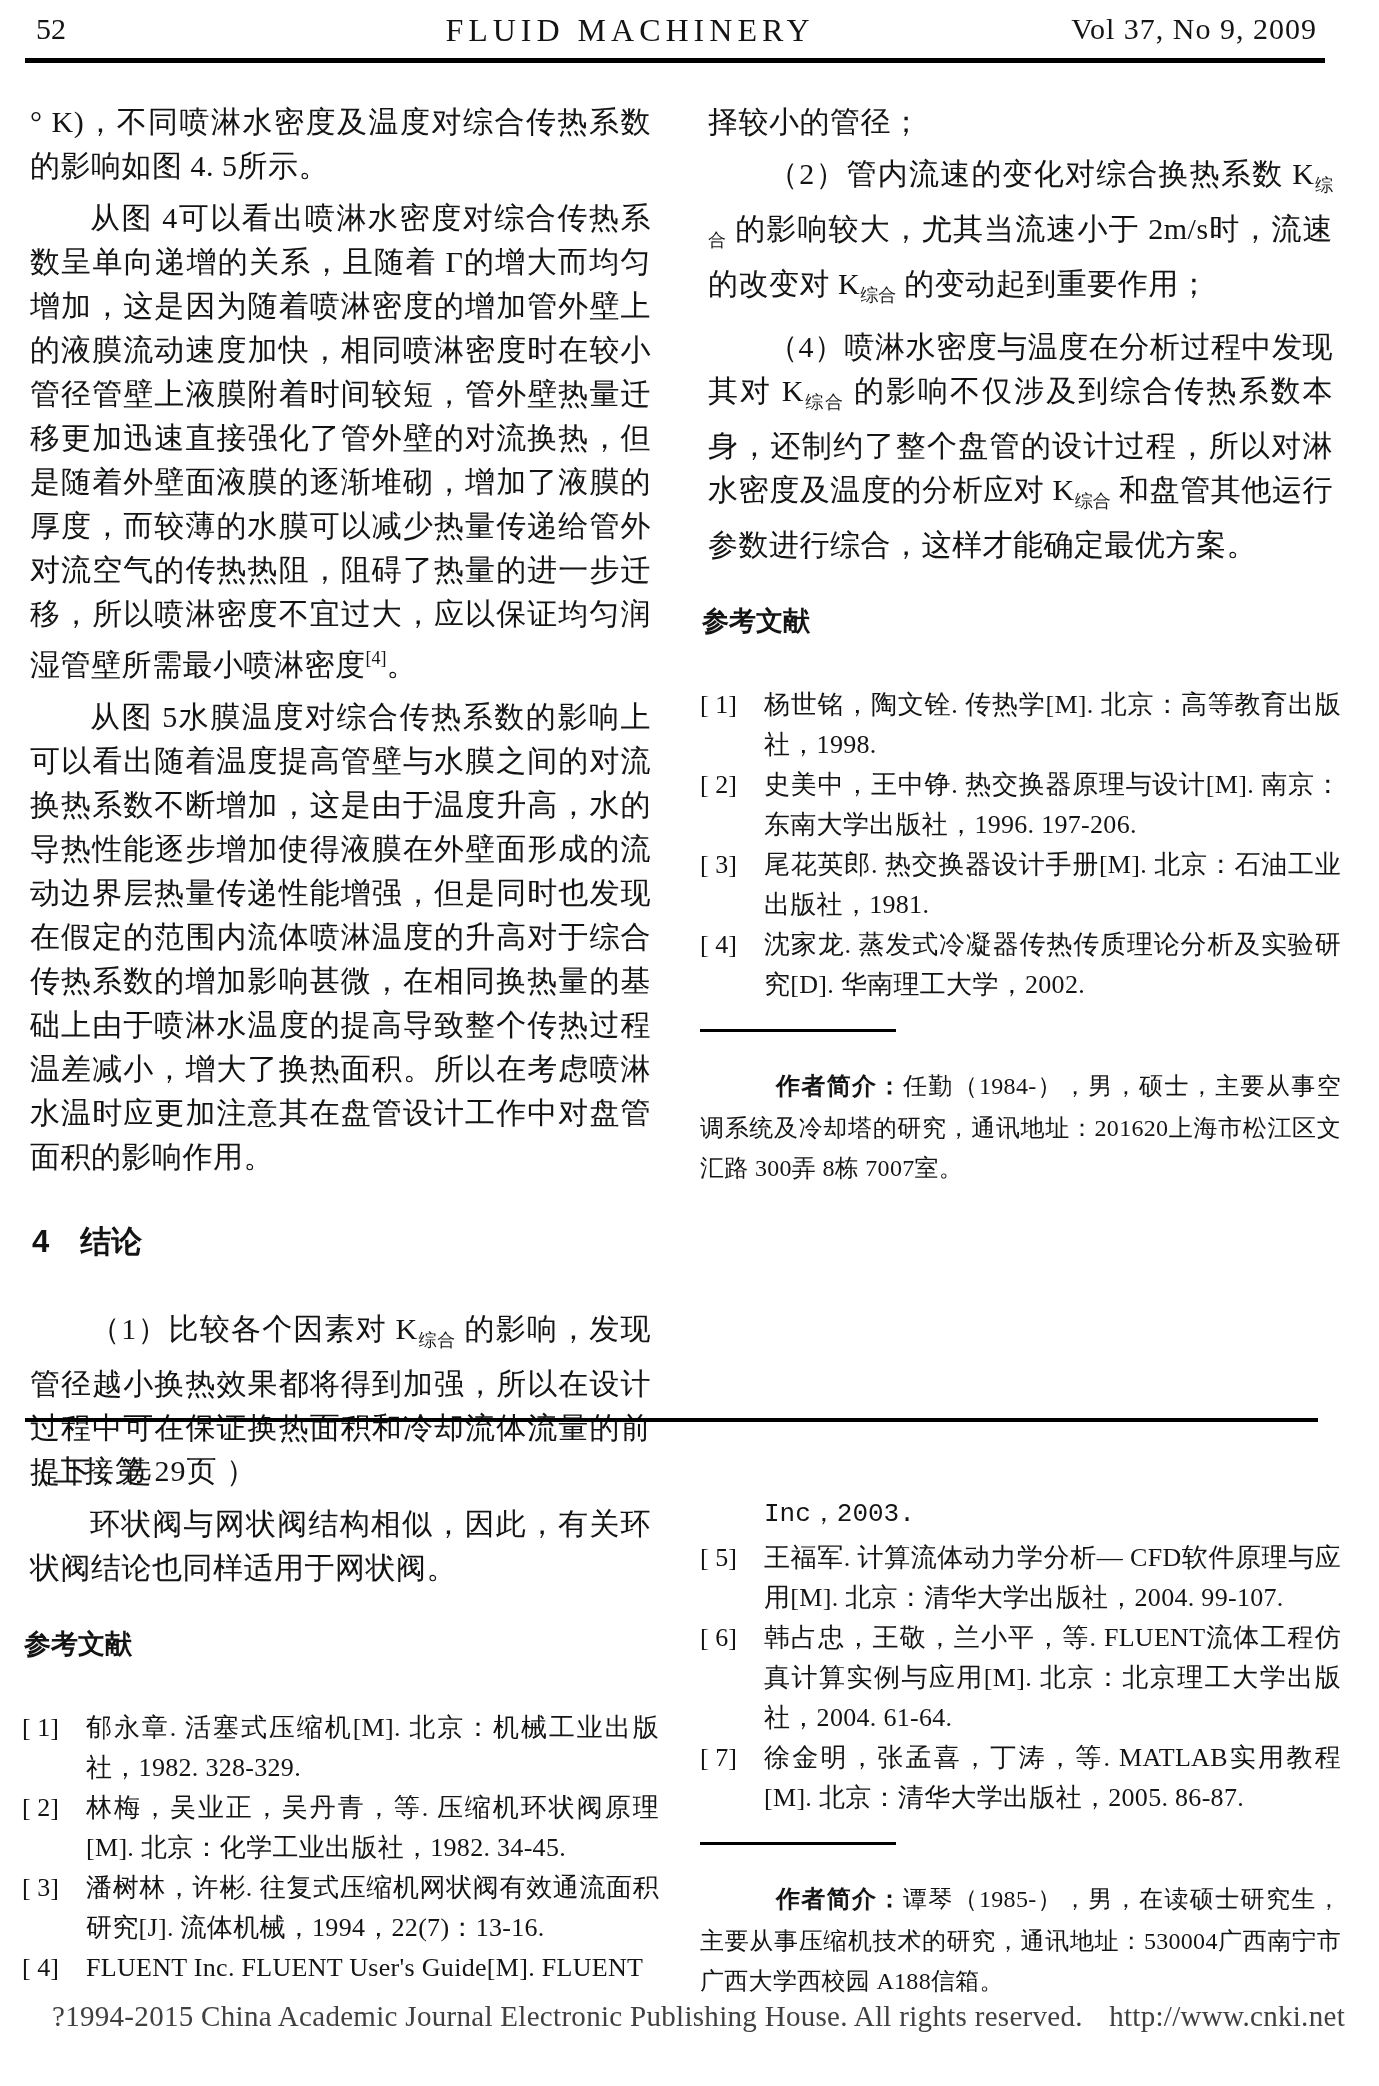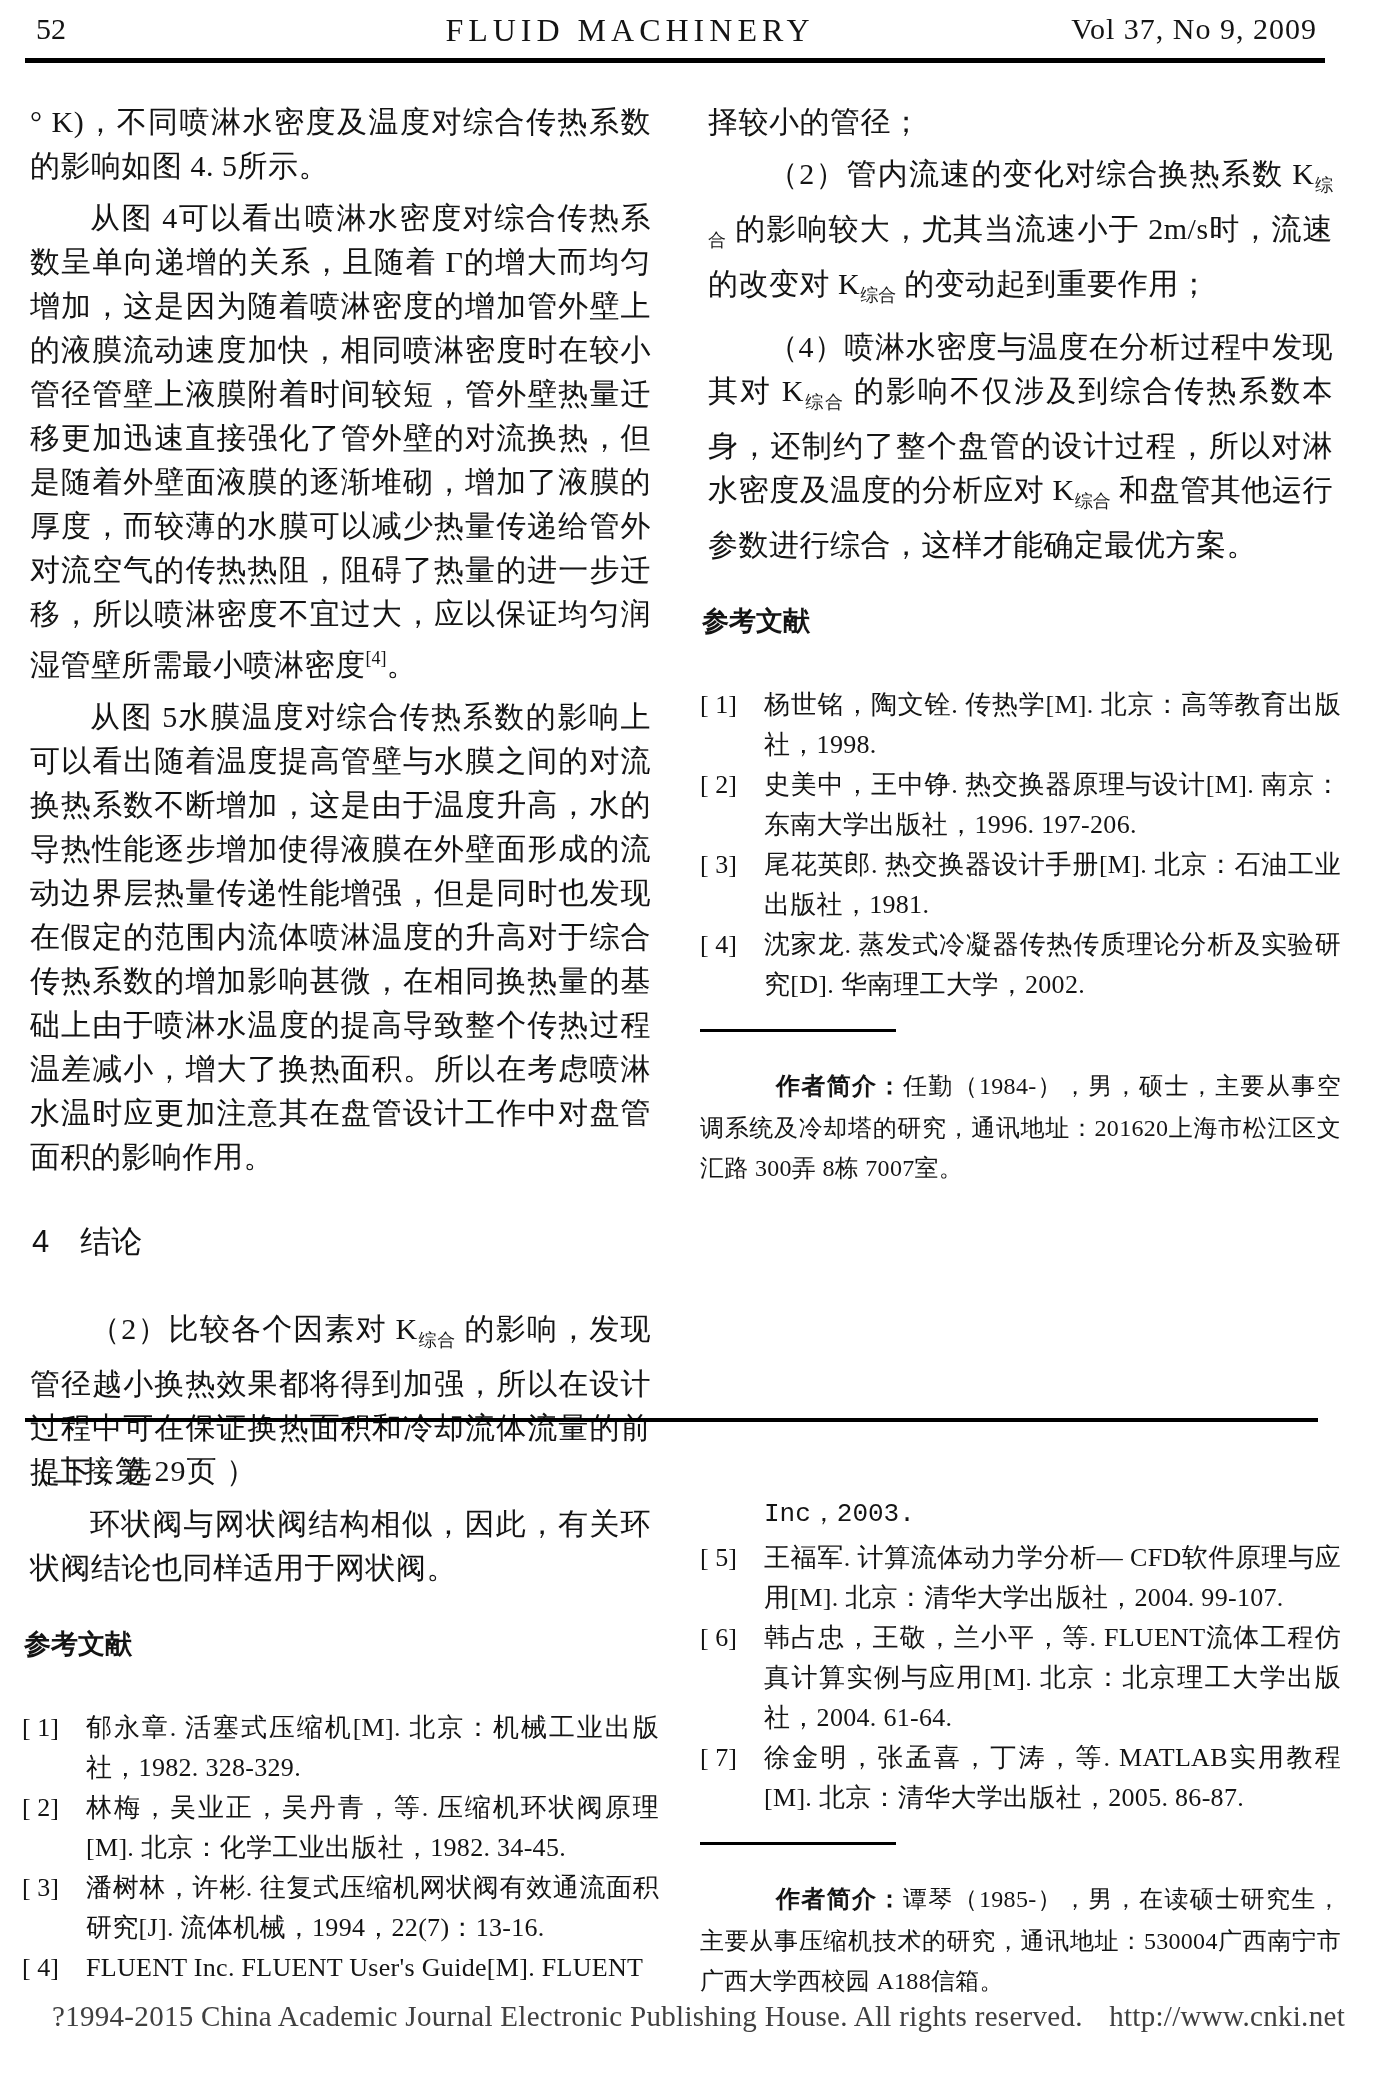--- a/index.html
+++ b/index.html
@@ -25,21 +25,21 @@
   .col-bl{left:22px;top:1448px;}
   .col-br{left:700px;top:1448px;width:641px;}
 
   
   .body-p{font-size:30px;line-height:44px;text-align:justify;letter-spacing:.5px;margin:8px;}
   .indent{text-indent:2em;}
   sup{font-size:.6em;vertical-align:super;letter-spacing:0;}
   sub{font-size:.6em;vertical-align:sub;letter-spacing:0;}
 
   .sec-heading{margin:42px 0 44px 10px;font-family:"Liberation Sans","DejaVu Sans",sans-serif;
-    font-weight:normal;font-size:31px;}
+    font-weight:bold;font-size:31px;}
   .refs-heading{margin:34px 0 0 2px;font-family:"Liberation Sans","DejaVu Sans",sans-serif;
     font-weight:bold;font-size:27px;line-height:40px;}
 
   
   .ref-list{margin-top:44px;}
   .ref{display:flex;font-size:26px;line-height:40px;margin:0;}
   .ref-label{width:64px;flex-shrink:0;}
   .ref-text{flex:1;text-align:justify;letter-spacing:.3px;}
 
   .short-divider{width:196px;height:3px;background:#000;margin-top:24px;}
@@ -64,21 +64,21 @@
   <div class="page-num">52</div>
   <div class="journal-title">FLUID MACHINERY</div>
   <div class="vol-info">Vol 37, No 9, 2009</div>
   <div class="header-rule"></div>
 
   <div class="col col-tl">
     <p class="body-p">° K)，不同喷淋水密度及温度对综合传热系数的影响如图 4. 5所示。</p>
     <p class="body-p indent"><span>从图 4可以看出喷淋水密度对综合传热系数呈单向递增的关系，且随着 Γ的增大而均匀增加，这是因为随着喷淋密度的增加管外壁上的液膜流动速度加快，相同喷淋密度时在较小管径管壁上液膜附着时间较短，管外壁热量迁移更加迅速直接强化了管外壁的对流换热，但是随着外壁面液膜的逐渐堆砌，增加了液膜的厚度，而较薄的水膜可以减少热量传递给管外对流空气的传热热阻，阻碍了热量的进一步迁移，所以喷淋密度不宜过大，应以保证均匀润湿管壁所需最小喷淋密度</span><sup>[4]</sup><span>。</span></p>
     <p class="body-p indent">从图 5水膜温度对综合传热系数的影响上可以看出随着温度提高管壁与水膜之间的对流换热系数不断增加，这是由于温度升高，水的导热性能逐步增加使得液膜在外壁面形成的流动边界层热量传递性能增强，但是同时也发现在假定的范围内流体喷淋温度的升高对于综合传热系数的增加影响甚微，在相同换热量的基础上由于喷淋水温度的提高导致整个传热过程温差减小，增大了换热面积。所以在考虑喷淋水温时应更加注意其在盘管设计工作中对盘管面积的影响作用。</p>
     <h2 class="sec-heading">4　结论</h2>
-    <p class="body-p indent"><span>（2）比较各个因素对 </span><span>K</span><sub>综合</sub><span> 的影响，发现管径越小换热效果都将得到加强，所以在设计过程中可在保证换热面积和冷却流体流量的前提下，选</span></p>
+    <p class="body-p indent"><span>（1）比较各个因素对 </span><span>K</span><sub>综合</sub><span> 的影响，发现管径越小换热效果都将得到加强，所以在设计过程中可在保证换热面积和冷却流体流量的前提下，选</span></p>
   </div>
 
   <div class="col col-tr">
     <p class="body-p">择较小的管径；</p>
     <p class="body-p indent"><span>（2）管内流速的变化对综合换热系数 </span><span>K</span><sub>综合</sub><span> 的影响较大，尤其当流速小于 2m/s时，流速的改变对 </span><span>K</span><sub>综合</sub><span> 的变动起到重要作用；</span></p>
     <p class="body-p indent"><span>（4）喷淋水密度与温度在分析过程中发现其对 </span><span>K</span><sub>综合</sub><span> 的影响不仅涉及到综合传热系数本身，还制约了整个盘管的设计过程，所以对淋水密度及温度的分析应对 </span><span>K</span><sub>综合</sub><span> 和盘管其他运行参数进行综合，这样才能确定最优方案。</span></p>
 
     <h3 class="refs-heading">参考文献</h3>
     <div class="ref-list">
       <p class="ref">

